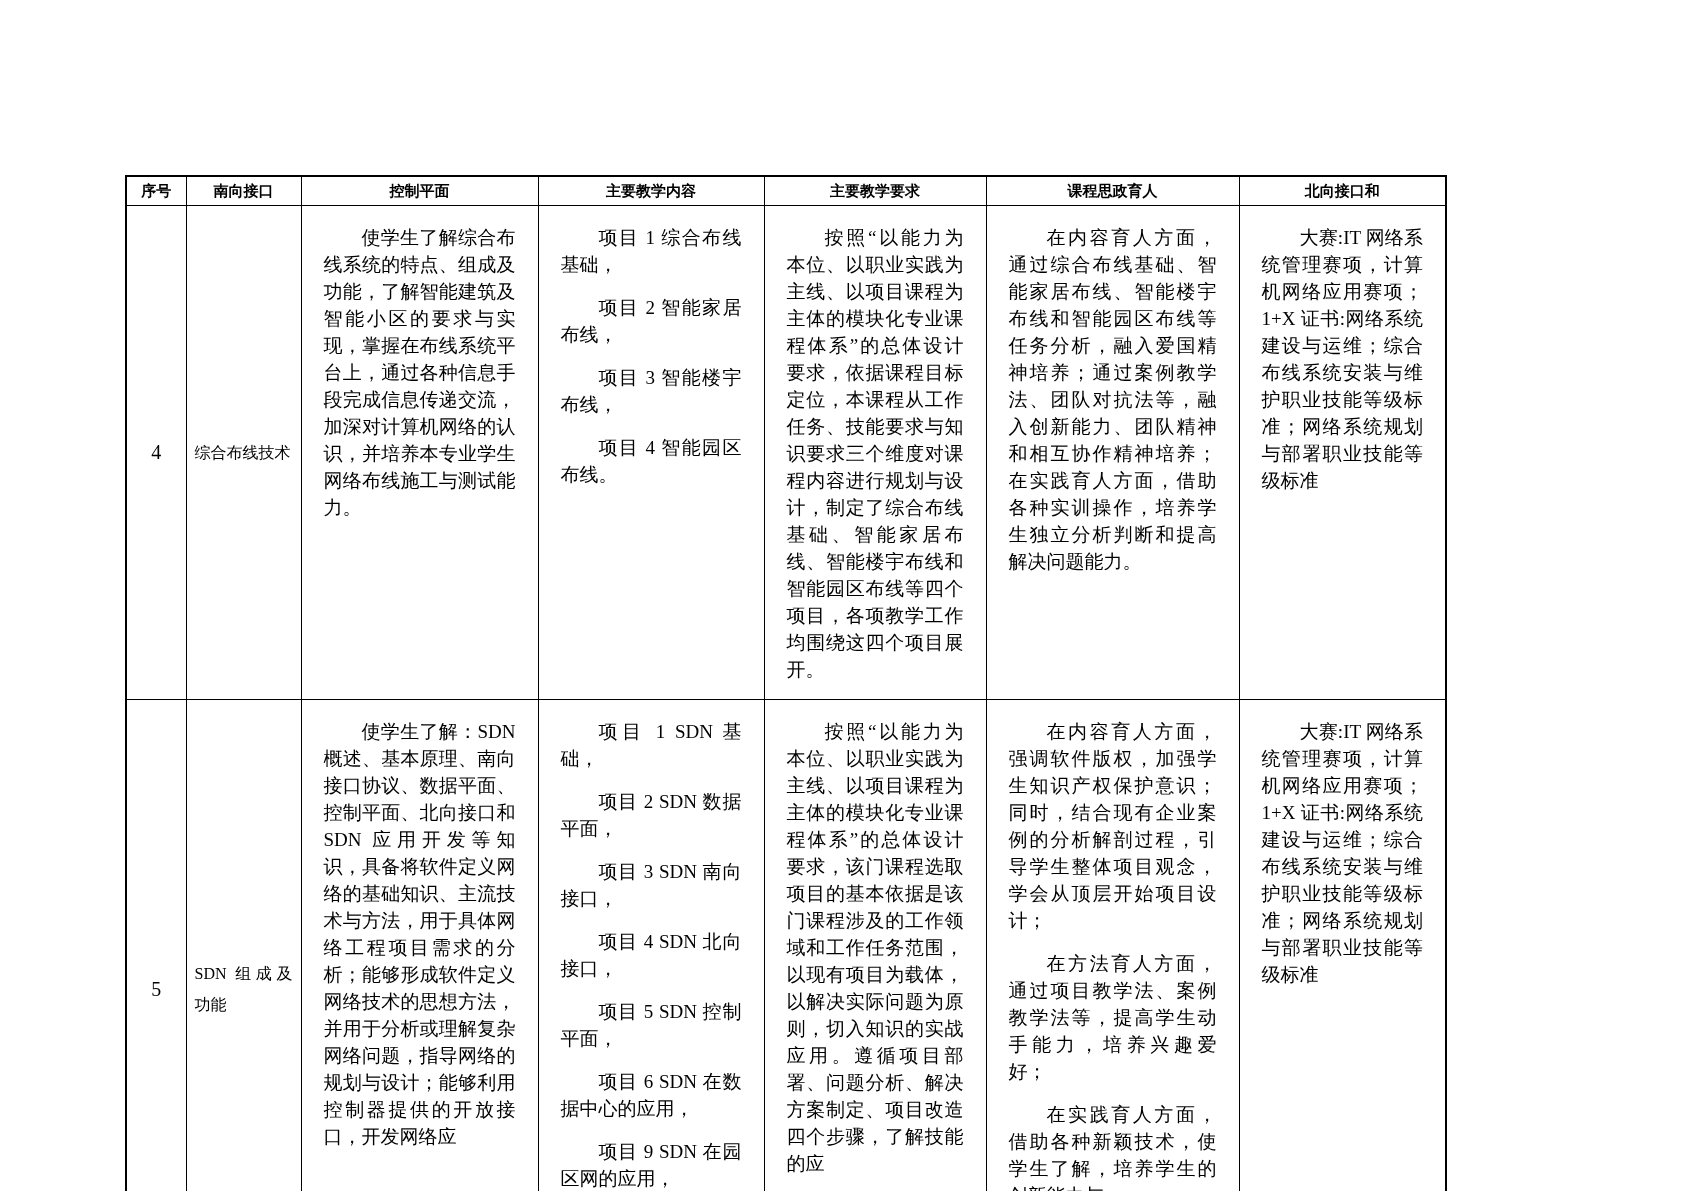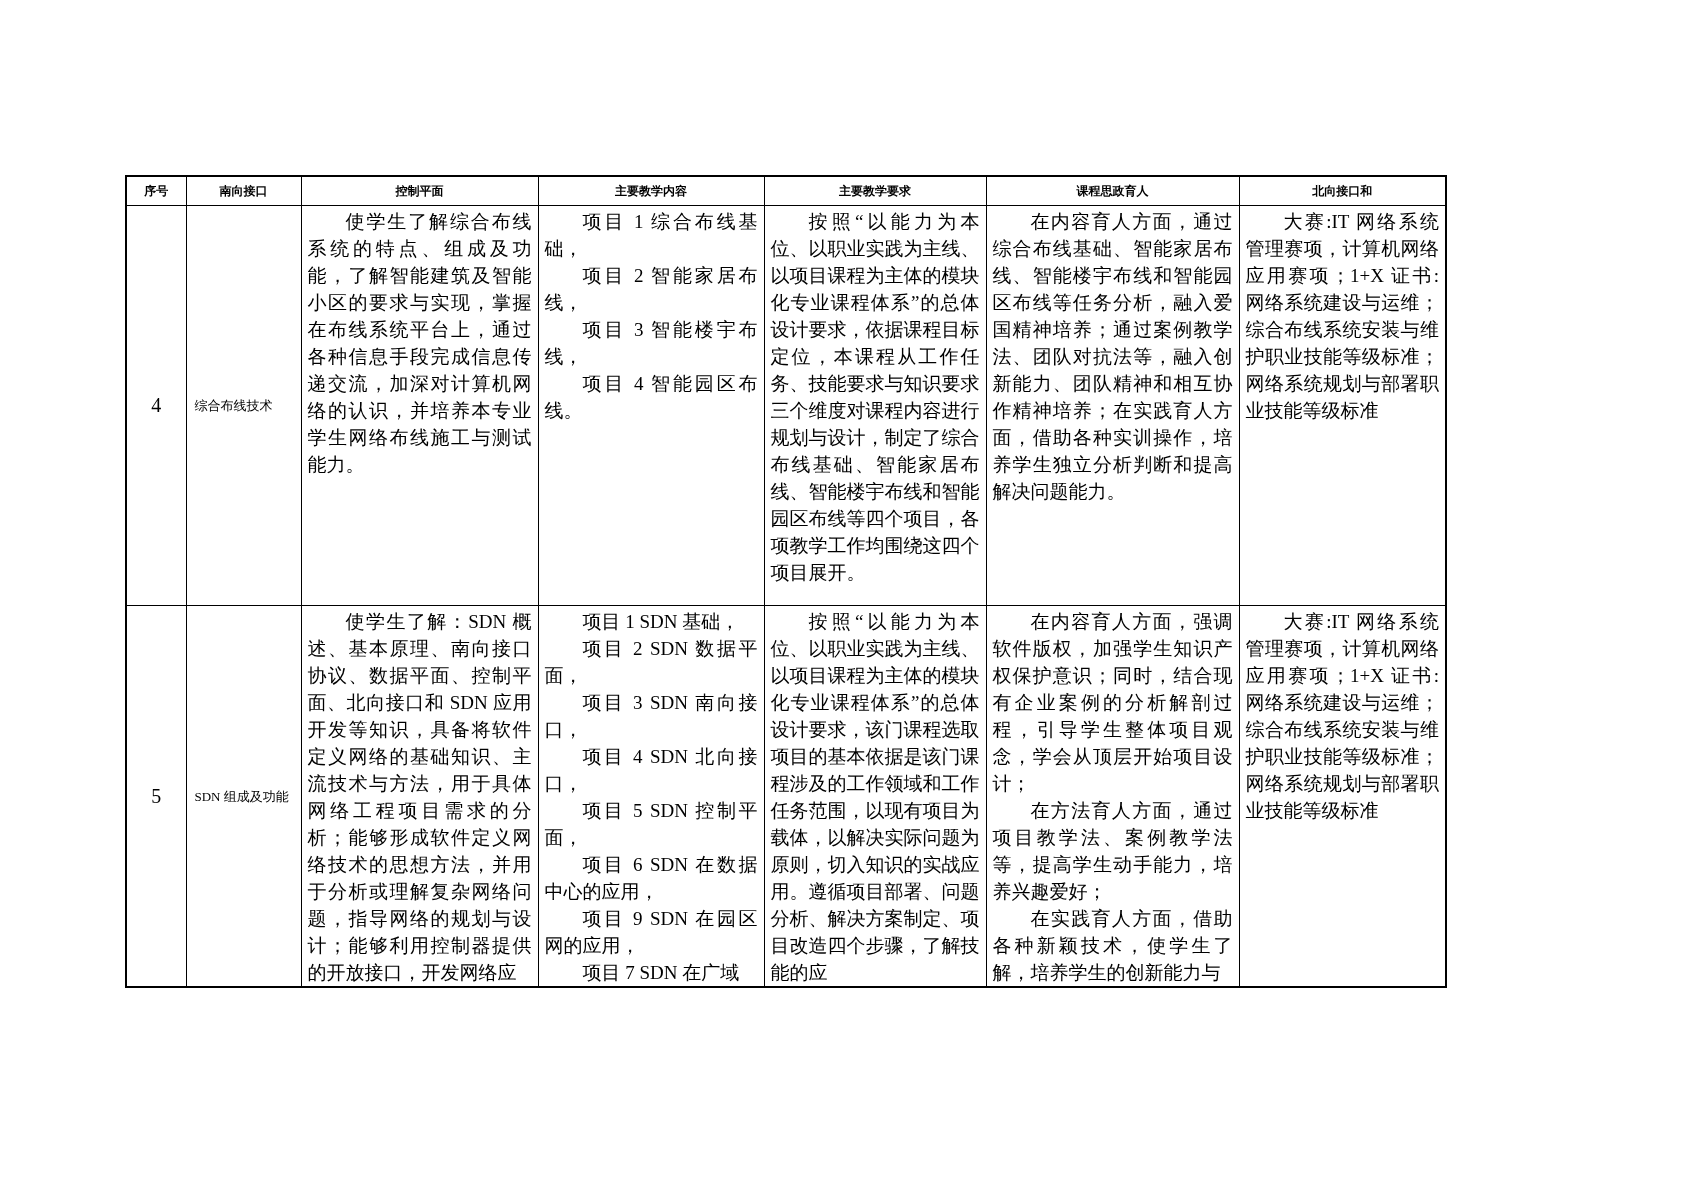--- a/index.html
+++ b/index.html
@@ -19,52 +19,52 @@
     width: 1320px;
     border-collapse: collapse;
     table-layout: fixed;
     border: 2px solid #000;
   }
   .course-table th, .course-table td {
     border: 1px solid #000;
     overflow: hidden;
   }
   .course-table th {
-    font-size: 12px;
+    font-size: 15px;
     font-weight: bold;
     text-align: center;
     vertical-align: middle;
     height: 28px;
     padding: 0 2px;
     line-height: 26px;
   }
   td.c-seq {
     text-align: center;
     vertical-align: middle;
     font-size: 20px;
     padding: 0;
   }
   td.c-name {
     vertical-align: middle;
-    font-size: 13px;
+    font-size: 16px;
     line-height: 31px;
     padding: 0 8px;
     text-align: justify;
     text-justify: inter-ideograph;
   }
   td.c-text {
     vertical-align: top;
     font-size: 19px;
     line-height: 27px;
     padding: 2px 6px 0 6px;
     text-align: justify;
     text-justify: inter-ideograph;
   }
   td.c-text p {
-    margin: 0;
+    margin: 16px;
     text-indent: 2em;
   }
   tr.row-4 { height: 400px; }
   tr.row-5 { height: 381px; }
   .page-number {
     position: absolute;
     left: 125px;
     top: 997px;
     width: 1320px;
     text-align: center;

